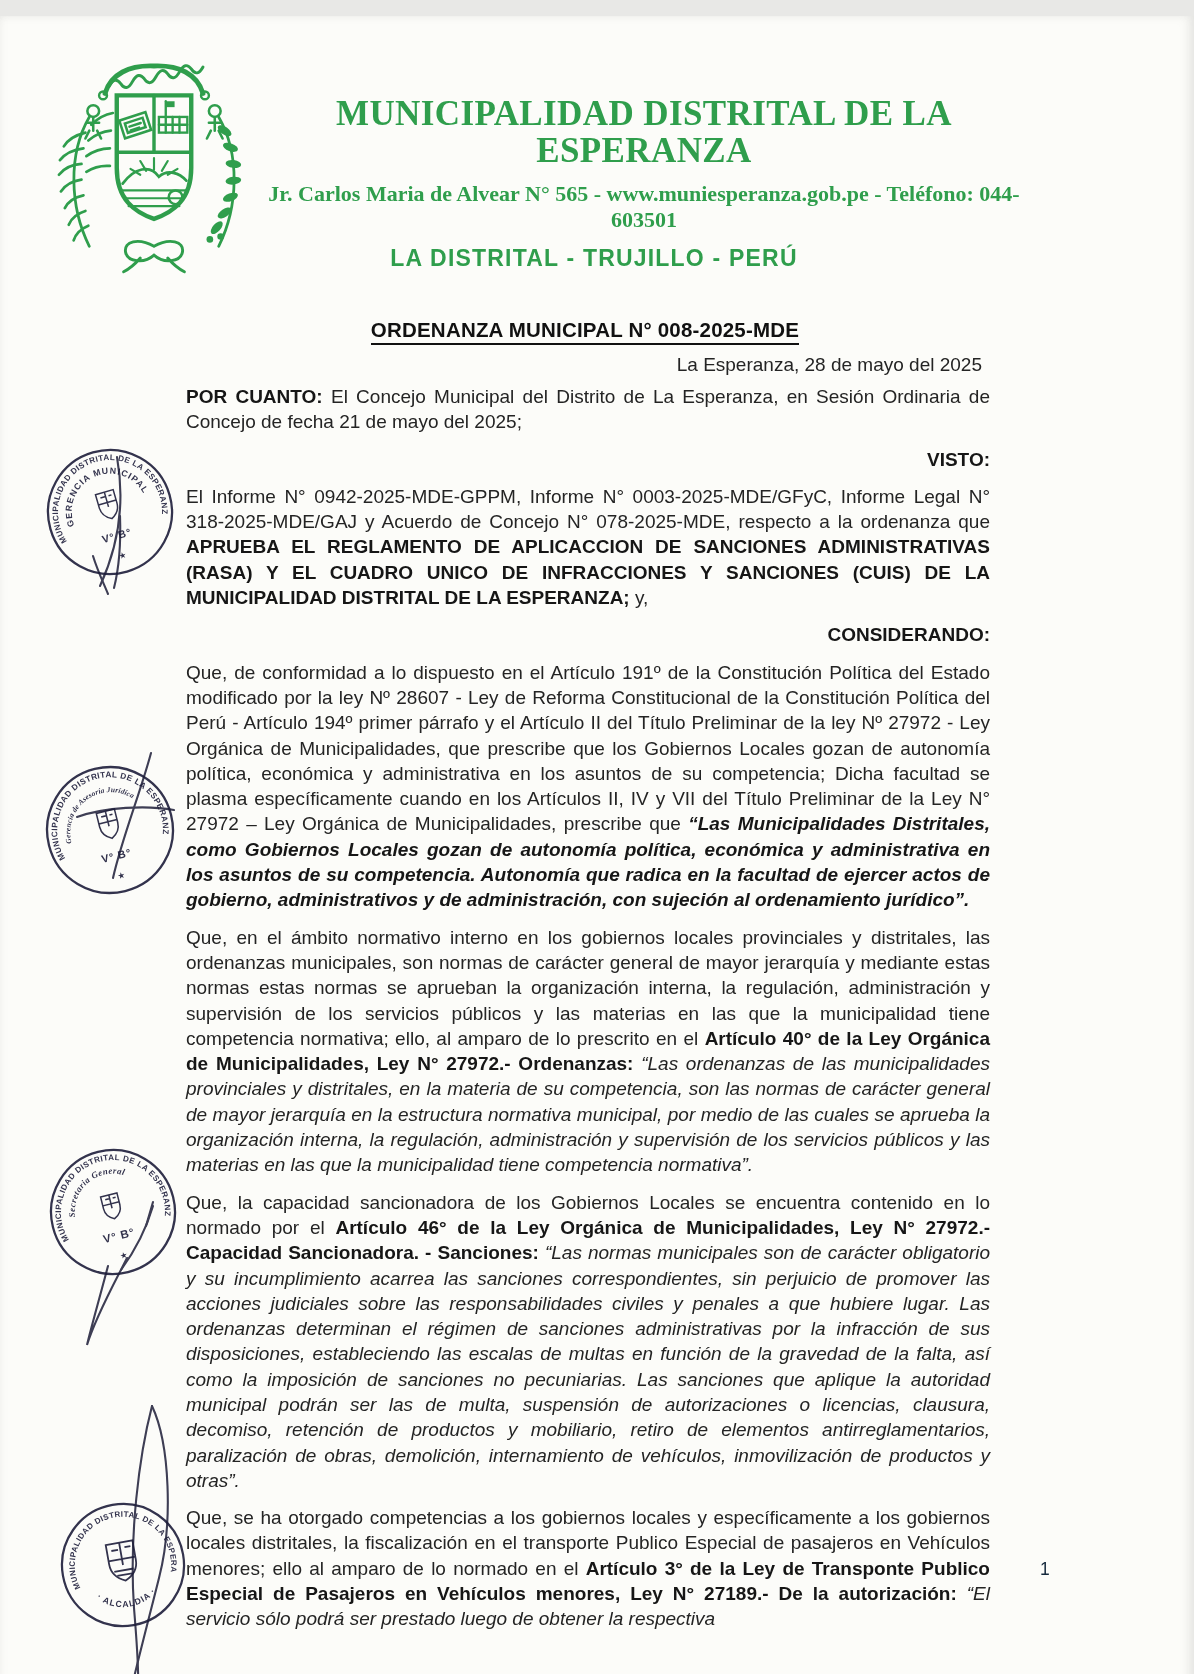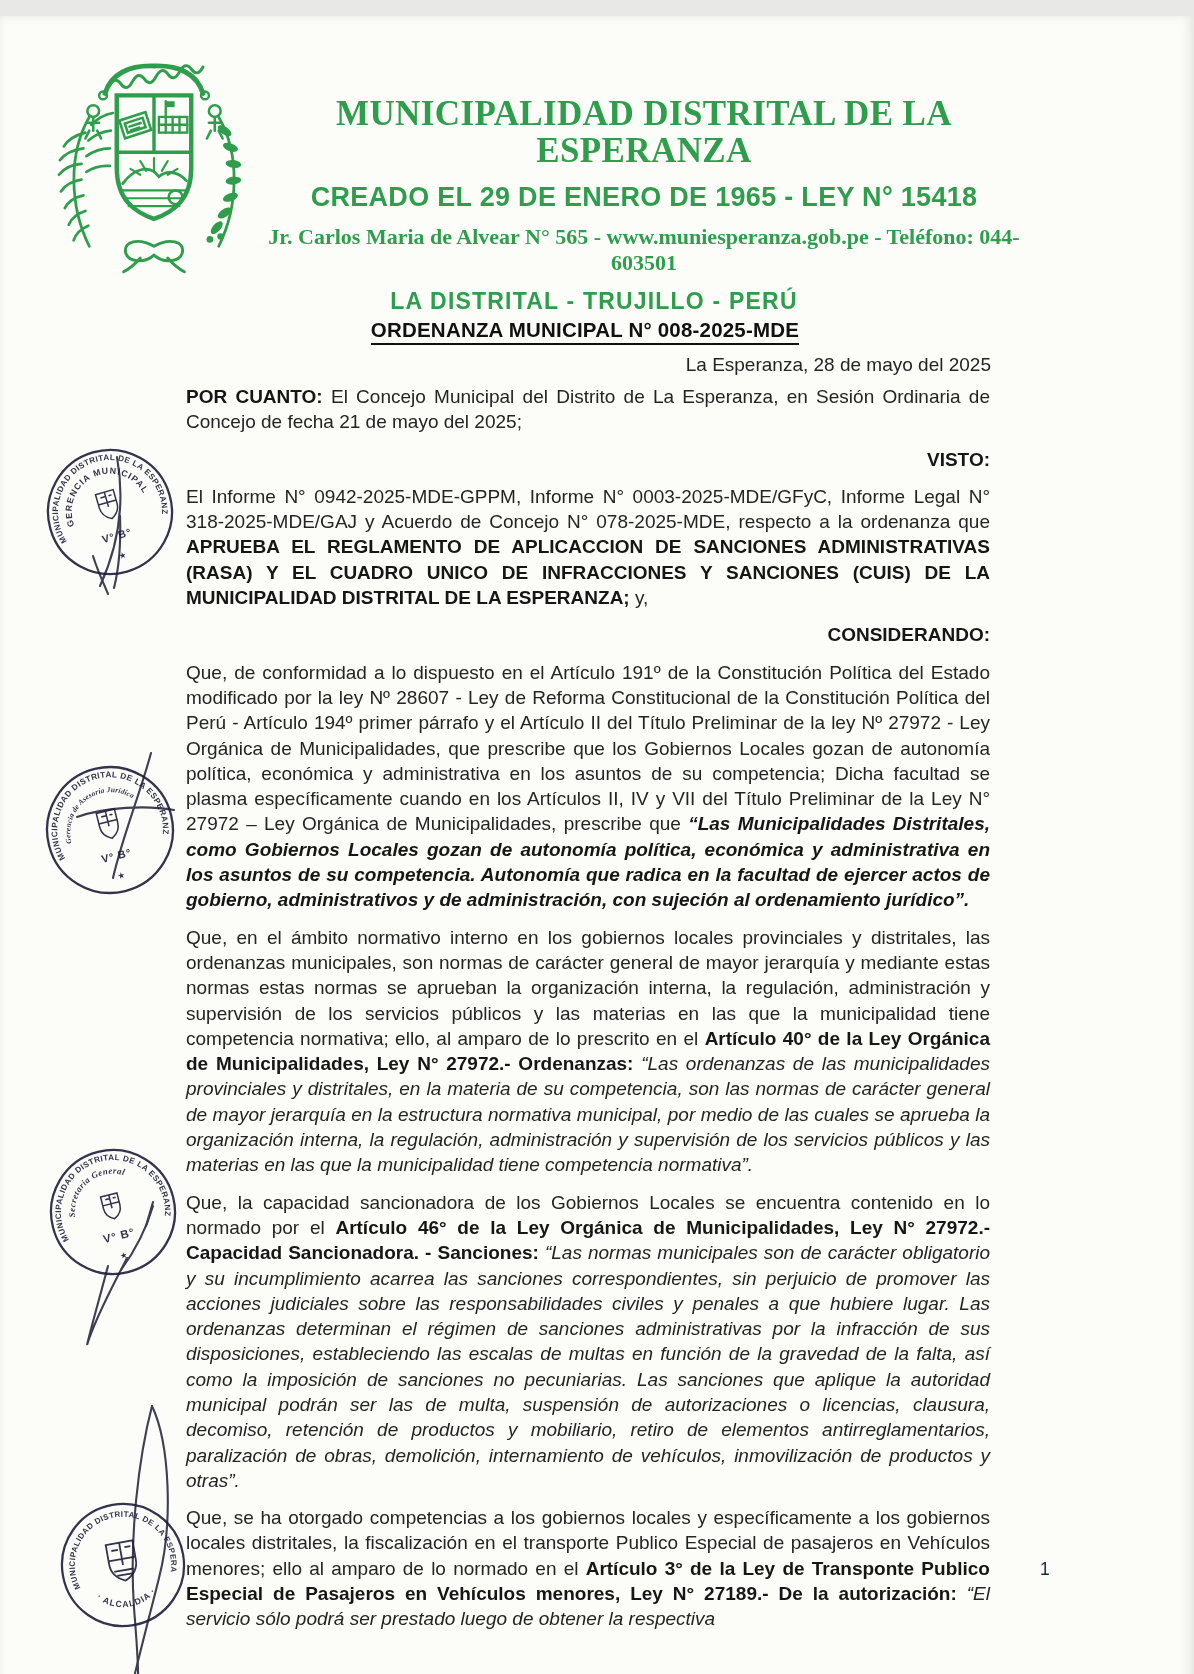--- a/index.html
+++ b/index.html
@@ -14,21 +14,21 @@
   }
   .crest{position:absolute;left:56px;top:34px;width:196px;height:226px;}
   .headlines{position:absolute;left:248px;top:80px;width:792px;text-align:center;color:#2f9e4c;}
   .h-title{font-family:"Liberation Serif",serif;font-weight:700;font-size:35px;letter-spacing:.4px;line-height:1.05;}
   .h-created{font-weight:700;font-size:27px;margin-top:12px;letter-spacing:.3px;}
   .h-address{font-family:"Liberation Serif",serif;font-weight:700;font-size:22px;margin-top:11px;}
   .h-city{font-weight:700;font-size:23px;margin-top:12px;letter-spacing:1.2px;transform:translateX(-50px);}
   .slogan{position:absolute;left:180px;top:257px;width:810px;text-align:center;font-weight:700;font-size:17.5px;color:#141414;}
   .doc-title{position:absolute;left:180px;top:302px;width:810px;text-align:center;font-weight:700;font-size:20.5px;color:#111;}
   .doc-title span{border-bottom:2.5px solid #111;padding-bottom:2px;letter-spacing:.2px;}
-  .dateline{position:absolute;top:338px;right:203px;font-size:19px;color:#242424;}
+  .dateline{position:absolute;top:338px;right:212px;font-size:19px;color:#242424;}
   .content{position:absolute;left:186px;top:368px;width:804px;}
   .content p{margin:0 0 12px;font-size:19px;line-height:25.3px;text-align:justify;color:#242424;}
   .content p.sect{font-weight:700;text-align:right;color:#161616;}
   .b{font-weight:700;color:#161616;}
   .i{font-style:italic;}
   .bi{font-weight:700;font-style:italic;color:#161616;}
   .pagenum{position:absolute;left:1040px;top:1543px;font-size:17.5px;color:#14283c;}
   .stamp{position:absolute;opacity:.92;}
   .sig-overlay{position:absolute;left:0;top:0;width:1194px;height:1674px;pointer-events:none;}
   .ring-text{font-family:"Liberation Sans",sans-serif;font-weight:700;font-size:10.6px;letter-spacing:.55px;}
@@ -106,21 +106,20 @@
 
       <g stroke-width="3">
         <path d="M100,198 C84,189 69,193 71,204 C73,214 90,216 100,207 C110,216 127,214 129,204 C131,193 116,189 100,198 Z"></path>
         <path d="M86,210 C80,217 75,221 69,224 M114,210 C120,217 125,221 131,224"></path>
       </g>
     </g>
   </svg>
 
   <div class="headlines">
     <div class="h-title">MUNICIPALIDAD DISTRITAL DE LA ESPERANZA</div>
-    <div class="h-created">CREADO EL 29 DE ENERO DE 1965 - LEY N° 15418</div>
     <div class="h-address">Jr. Carlos Maria de Alvear N° 565 - www.muniesperanza.gob.pe - Teléfono: 044-603501</div>
     <div class="h-city">LA DISTRITAL - TRUJILLO - PERÚ</div>
   </div>
 
 
   <div class="doc-title">
     <span>ORDENANZA MUNICIPAL N° 008-2025-MDE</span>
   </div>
 
   <div class="dateline">La Esperanza, 28 de mayo del 2025</div>

